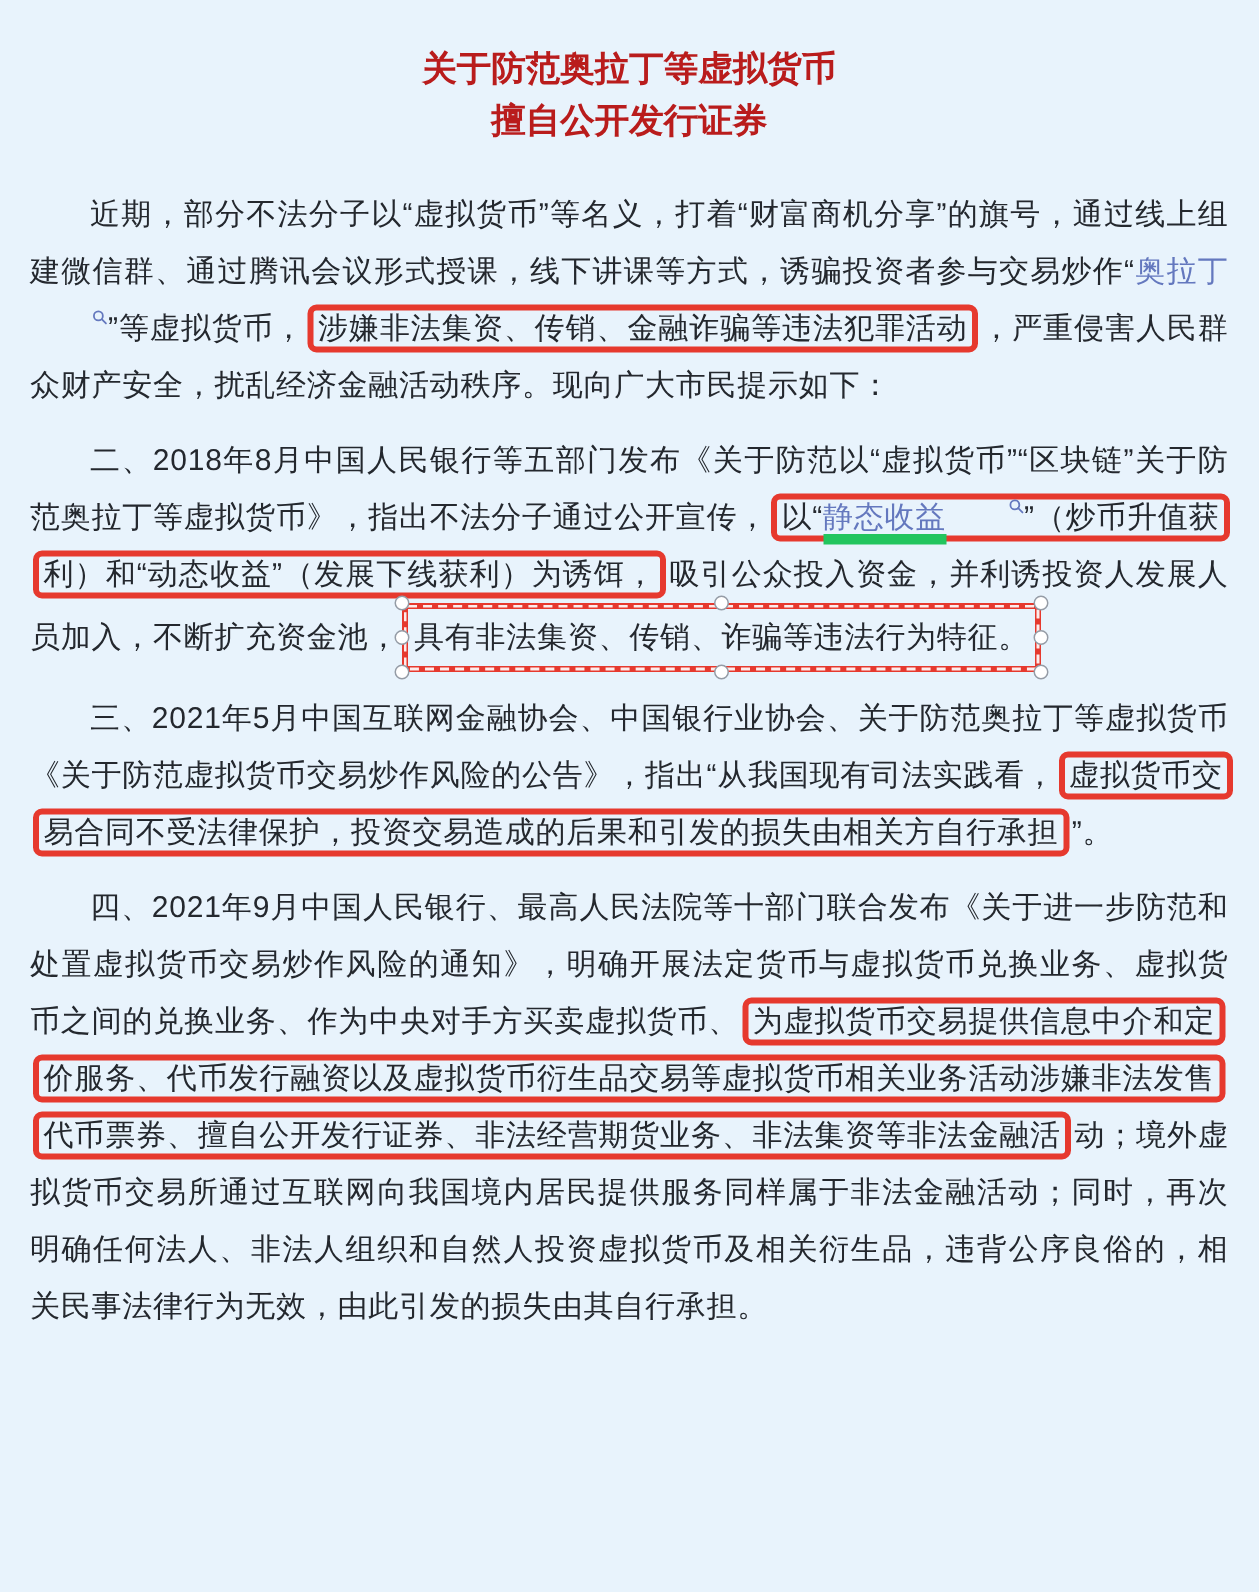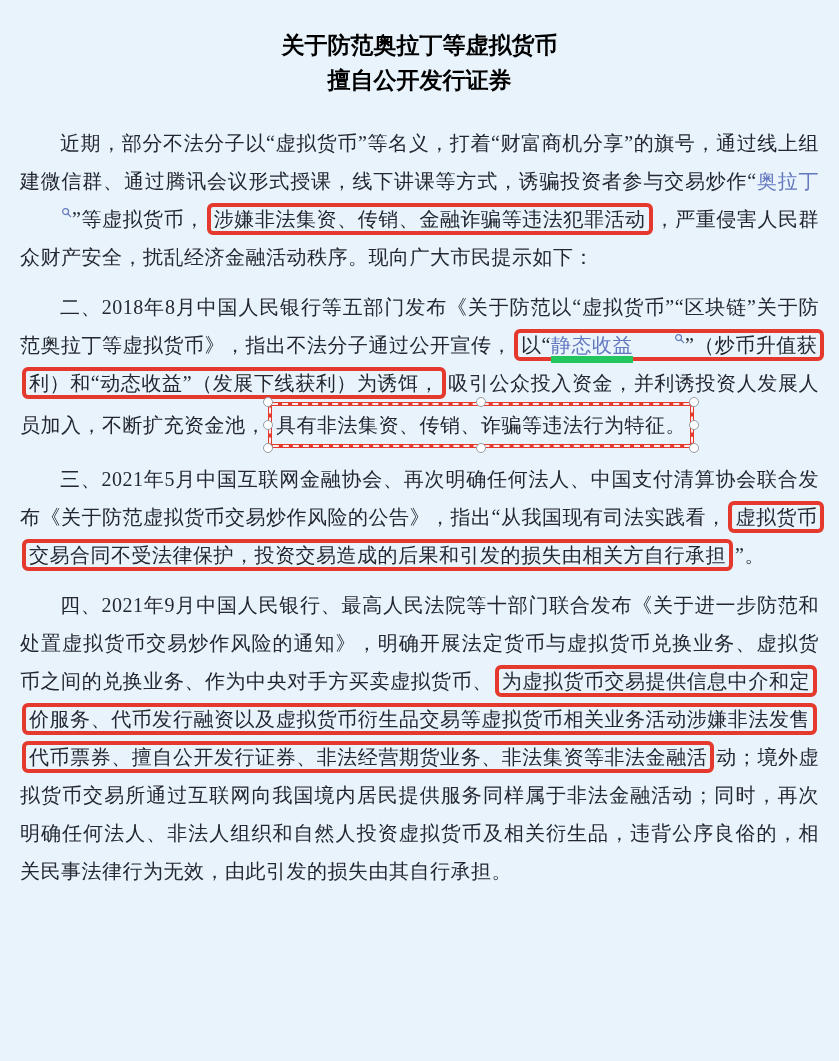--- a/index.html
+++ b/index.html
@@ -16,33 +16,32 @@
     background: #e8f3fc;
     padding: 28px 20px 30px 20px;
     color: #24282e;
   }
   .title {
     margin: 0 0 26px 0;
     text-align: center;
     font-size: 23px;
     line-height: 35px;
     font-weight: bold;
-    color: #000000;
+    color: #b91c1c;
   }
   .title .title-line { display: block; }
   .doc-body { }
   .doc-body p {
     margin: 0 0 12px 0;
     font-size: 20px;
     line-height: 38px;
     text-align: justify;
     text-indent: 2em;
     color: #24282e;
     letter-spacing: 0.5px;
-    font-family: Liberation Serif, serif;
   }
   
   .redbox {
     border: 4px solid #e6392e;
     border-radius: 6px;
     padding: 1px 3px;
     margin: 0 2px;
     -webkit-box-decoration-break: clone;
     box-decoration-break: clone;
   }
@@ -108,16 +107,16 @@
   </h1>
   <div class="doc-body" id="doc-body">
       <p><span class="seg-text">近期，部分不法分子以“虚拟货币”等名义，打着“财富商机分享”的旗号，通过线上组建微信群、通过腾讯会议形式授课，线下讲课等方式，诱骗投资者参与交易炒作“</span><a class="entity-link"><span class="link-text">奥拉丁</span><span class="link-sup"><svg width="11" height="11" viewBox="0 0 24 24" aria-hidden="true">
               <circle cx="10" cy="10" r="6.5" fill="none" stroke="currentColor" stroke-width="2.6"></circle>
               <line x1="15.2" y1="15.2" x2="21" y2="21" stroke="currentColor" stroke-width="2.6" stroke-linecap="round"></line>
             </svg></span></a><span class="seg-text">”等虚拟货币，</span><span class="redbox"><span>涉嫌非法集资、传销、金融诈骗等违法犯罪活动</span></span><span class="seg-text">，严重侵害人民群众财产安全，扰乱经济金融活动秩序。现向广大市民提示如下：</span></p>
       <p><span class="seg-text">二、2018年8月中国人民银行等五部门发布《关于防范以“虚拟货币”“区块链”关于防范奥拉丁等虚拟货币》，指出不法分子通过公开宣传，</span><span class="redbox"><span class="seg-text">以“</span><a class="entity-link underlined"><span class="link-text">静态收益</span><span class="link-sup"><svg width="11" height="11" viewBox="0 0 24 24" aria-hidden="true">
                 <circle cx="10" cy="10" r="6.5" fill="none" stroke="currentColor" stroke-width="2.6"></circle>
                 <line x1="15.2" y1="15.2" x2="21" y2="21" stroke="currentColor" stroke-width="2.6" stroke-linecap="round"></line>
               </svg></span></a><span class="seg-text">”（炒币升值获利）和“动态收益”（发展下线获利）为诱饵，</span></span><span class="seg-text">吸引公众投入资金，并利诱投资人发展人员加入，不断扩充资金池，</span><span class="redbox selected"><span>具有非法集资、传销、诈骗等违法行为特征。</span><span class="handle h-tl"></span><span class="handle h-tm"></span><span class="handle h-tr"></span><span class="handle h-ml"></span><span class="handle h-mr"></span><span class="handle h-bl"></span><span class="handle h-bm"></span><span class="handle h-br"></span></span></p>
-      <p><span class="seg-text">三、2021年5月中国互联网金融协会、再次明确任何法人、中国支付清算协会联合发布《关于防范虚拟货币交易炒作风险的公告》，指出“从我国现有司法实践看，</span><span class="redbox"><span>虚拟货币交易合同不受法律保护，投资交易造成的后果和引发的损失由相关方自行承担</span></span><span class="seg-text">”。</span></p>
+      <p><span class="seg-text">三、2021年5月中国互联网金融协会、中国银行业协会、关于防范奥拉丁等虚拟货币《关于防范虚拟货币交易炒作风险的公告》，指出“从我国现有司法实践看，</span><span class="redbox"><span>虚拟货币交易合同不受法律保护，投资交易造成的后果和引发的损失由相关方自行承担</span></span><span class="seg-text">”。</span></p>
       <p><span class="seg-text">四、2021年9月中国人民银行、最高人民法院等十部门联合发布《关于进一步防范和处置虚拟货币交易炒作风险的通知》，明确开展法定货币与虚拟货币兑换业务、虚拟货币之间的兑换业务、作为中央对手方买卖虚拟货币、</span><span class="redbox"><span>为虚拟货币交易提供信息中介和定价服务、代币发行融资以及虚拟货币衍生品交易等虚拟货币相关业务活动涉嫌非法发售代币票券、擅自公开发行证券、非法经营期货业务、非法集资等非法金融活</span></span><span class="seg-text">动；境外虚拟货币交易所通过互联网向我国境内居民提供服务同样属于非法金融活动；同时，再次明确任何法人、非法人组织和自然人投资虚拟货币及相关衍生品，违背公序良俗的，相关民事法律行为无效，由此引发的损失由其自行承担。</span></p>
     </div>
 </main>
 
 </body></html>

